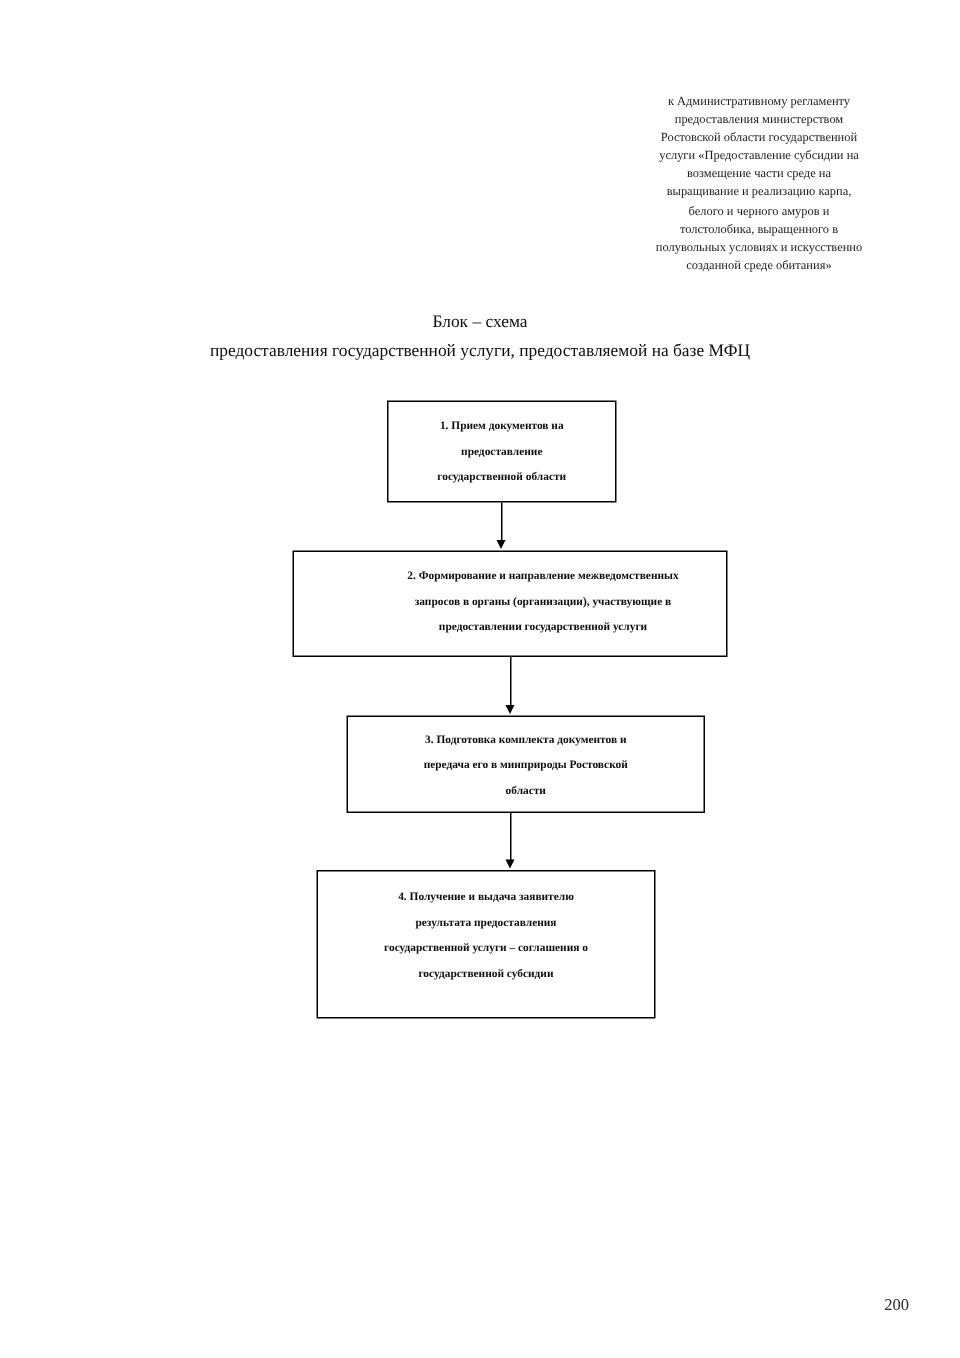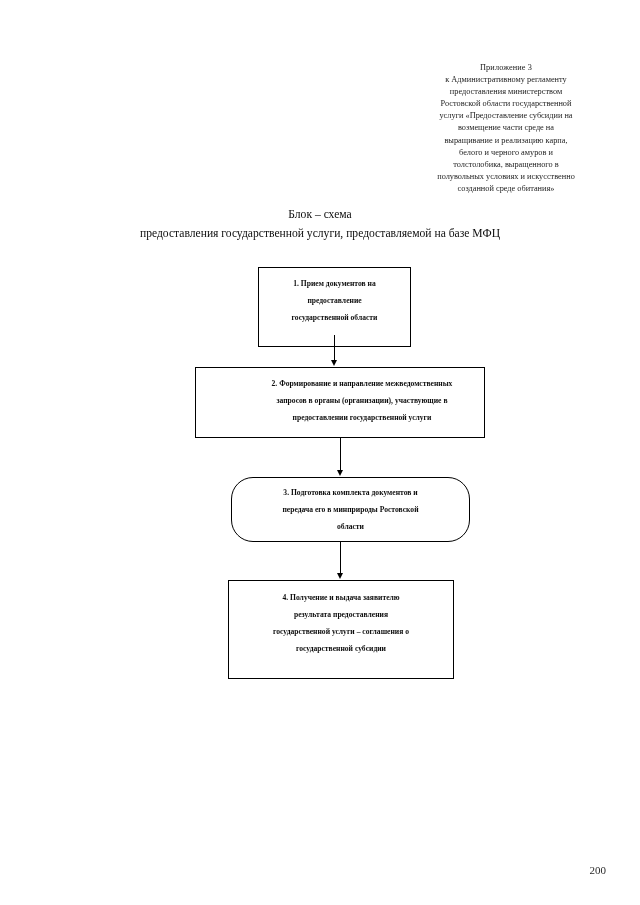--- a/index.html
+++ b/index.html
@@ -80,24 +80,24 @@
     font-size: 7.6px;
     line-height: 17px;
     color: #0d0d0d;
     text-align: center;
   }
   .node .nline {
     display: block;
     white-space: nowrap;
   }
 
-  #node-1 { left: 258px; top: 267px; width: 153px; height: 80px; padding-top: 7px; }
+  #node-1 { left: 258px; top: 267px; width: 153px; height: 68px; padding-top: 7px; }
   #node-2 { left: 195px; top: 367px; width: 290px; height: 71px; padding-top: 7px; padding-left: 44px; }
-  #node-3 { left: 231px; top: 477px; width: 239px; height: 65px; padding-top: 6px; border-radius: 22px; }
-  #node-4 { left: 228px; top: 580px; width: 226px; height: 99px; padding-top: 8px; }
+  #node-3 { left: 231px; top: 477px; width: 239px; height: 65px; padding-top: 6px; }
+  #node-4 { left: 211px; top: 580px; width: 226px; height: 99px; padding-top: 8px; }
 
   
   .connector {
     position: absolute;
     width: 0;
   }
   .connector .stem {
     position: absolute;
     left: 0;
     top: 0;
@@ -136,21 +136,20 @@
     font-size: 11px;
     color: #2a2a2a;
   }
 </style>
 </head>
 <body>
 
 <div class="page">
 
   <div class="appendix-header">
-    <span class="line first">Приложение 3</span>
     <span class="line">к Административному регламенту</span>
     <span class="line">предоставления министерством</span>
     <span class="line">Ростовской области государственной</span>
     <span class="line">услуги «Предоставление субсидии на</span>
     <span class="line">возмещение части среде на</span>
     <span class="line">выращивание и реализацию  карпа,</span>
     <span class="line">белого и черного амуров и</span>
     <span class="line">толстолобика, выращенного в</span>
     <span class="line">полувольных условиях и искусственно</span>
     <span class="line">созданной среде обитания»</span>

